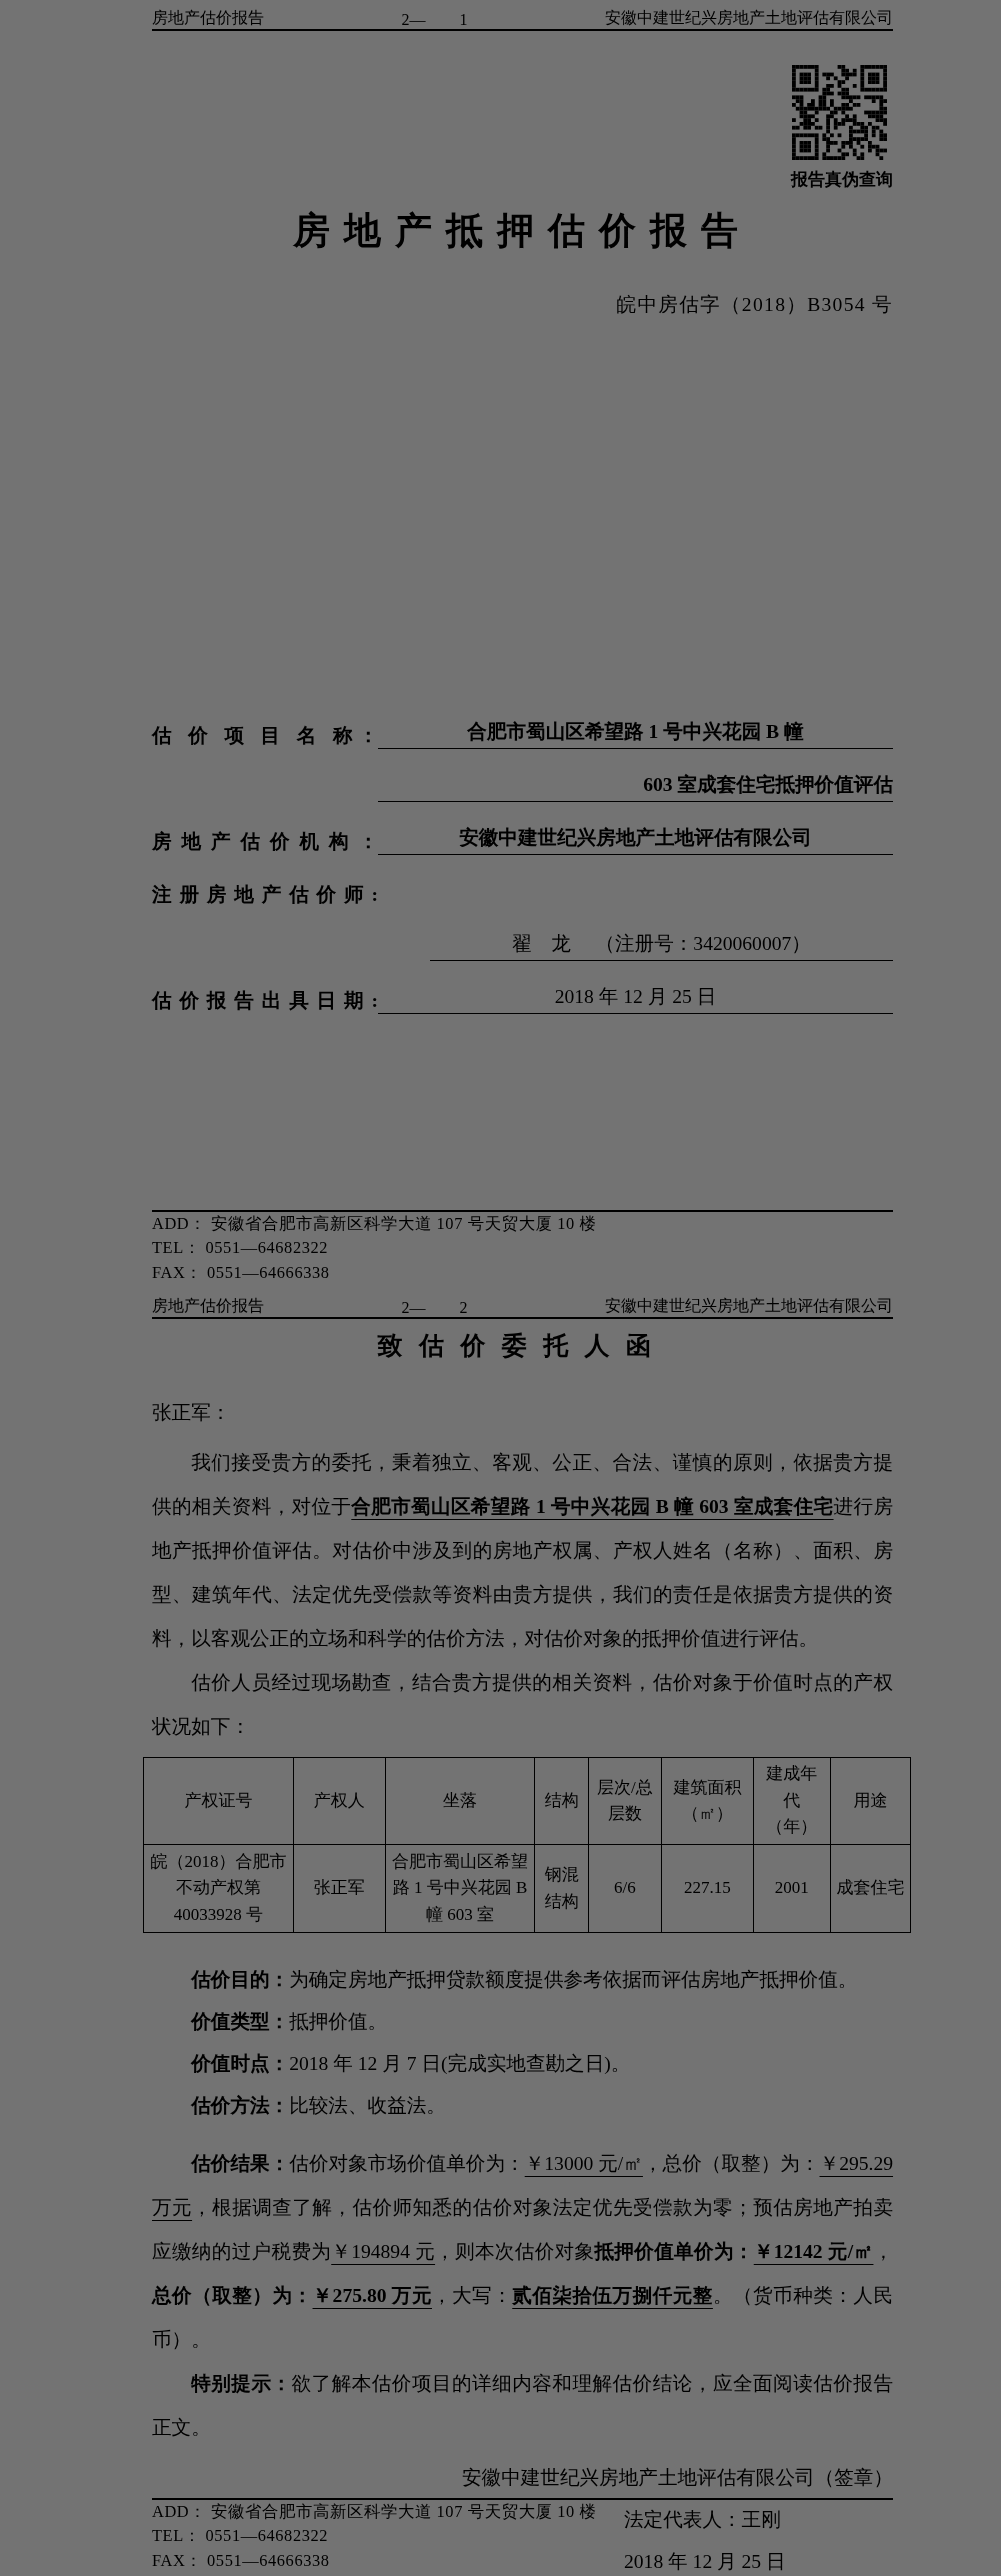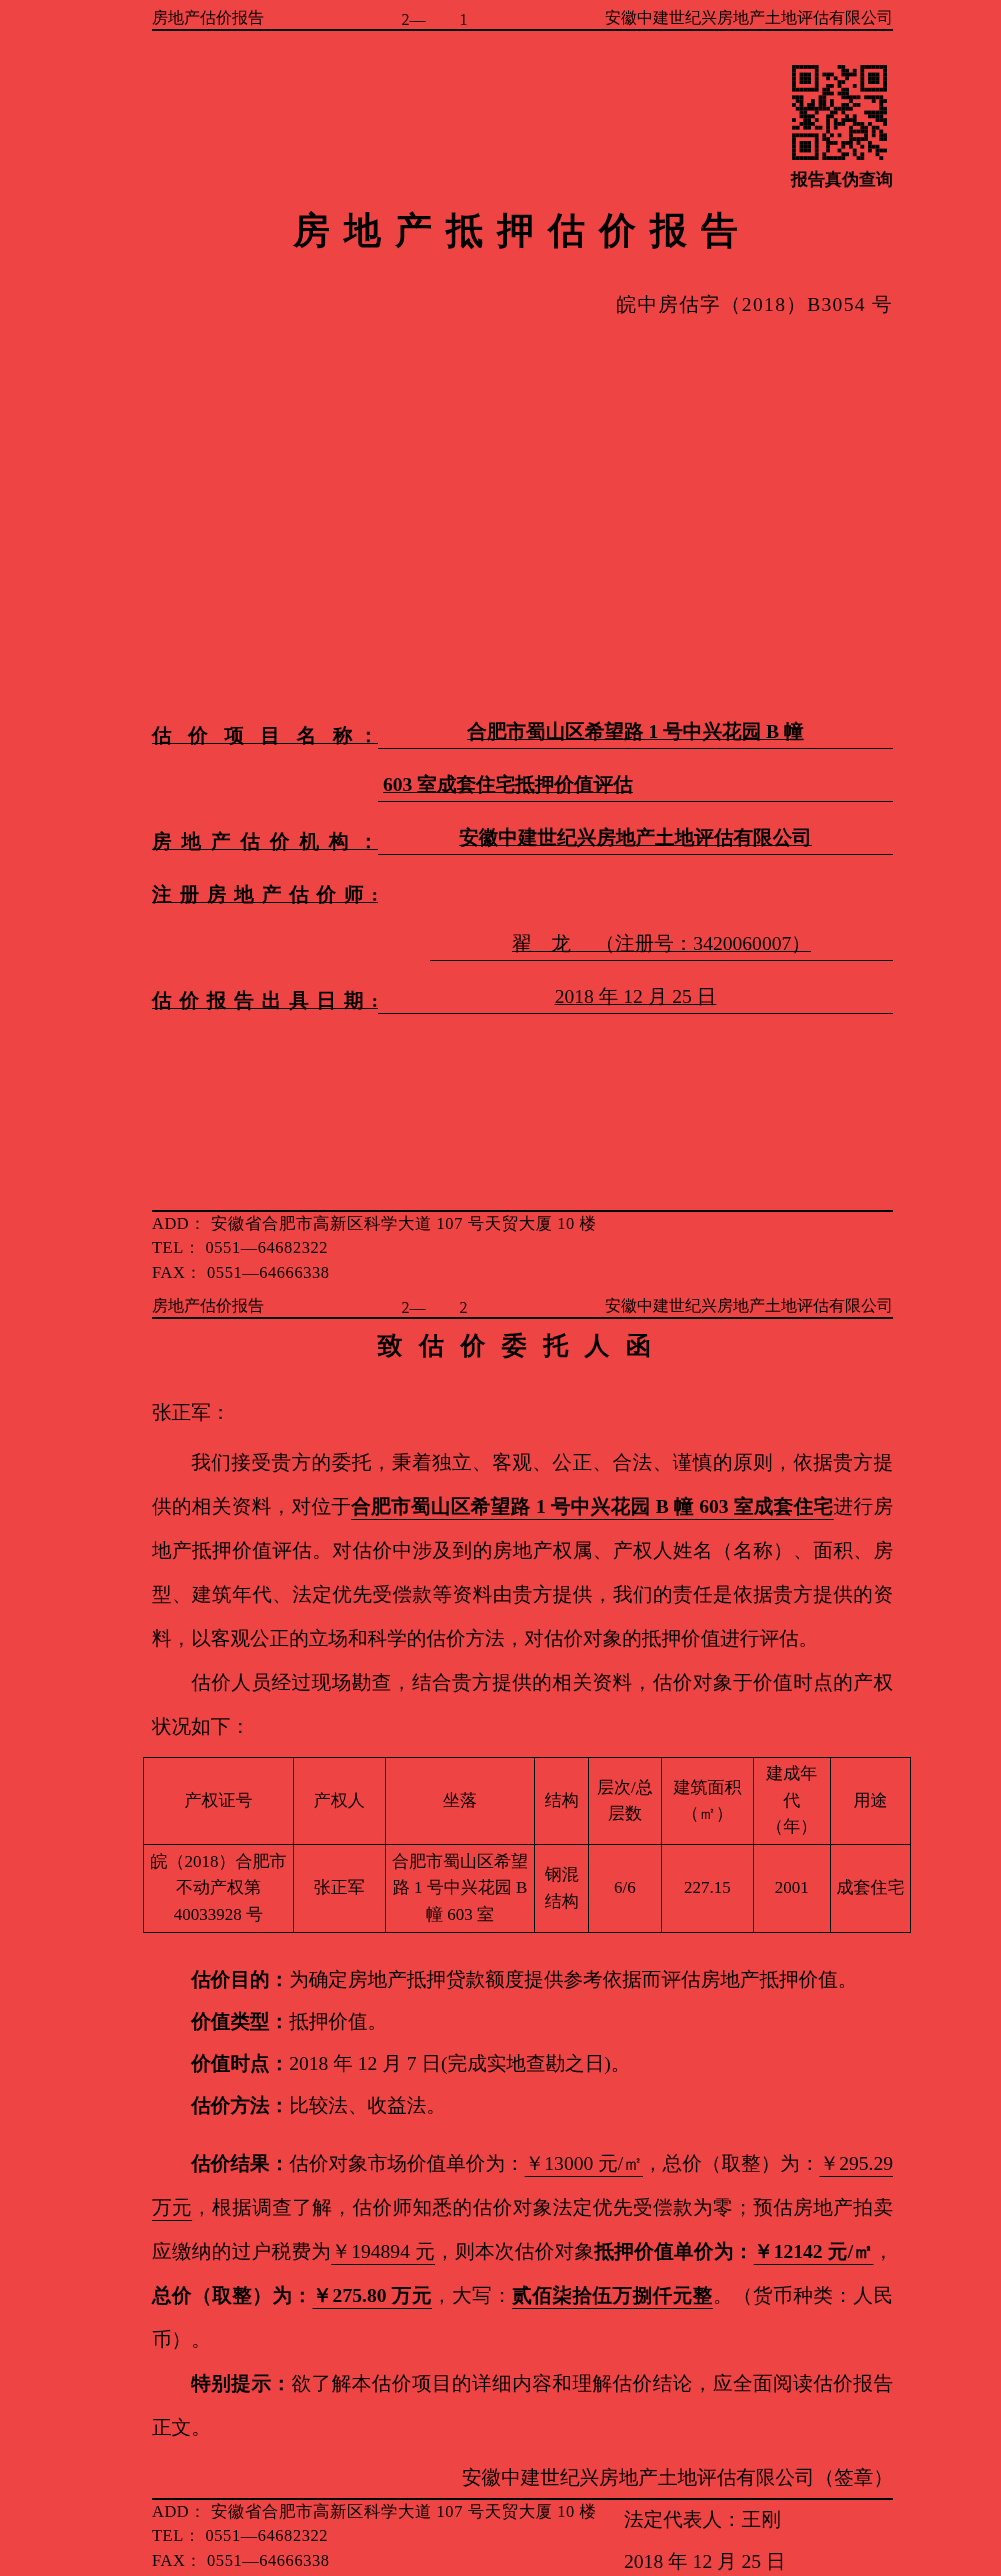--- a/index.html
+++ b/index.html
@@ -1,42 +1,42 @@
 <!DOCTYPE html>
 <html style="font-size:10px"><head>
 <meta charset="utf-8">
 <style>
   * { margin:0; padding:0; box-sizing:border-box; }
   html,body { background:#ffffff; }
   body { font-family:"Liberation Serif","DejaVu Serif",serif; color:#000; width:1002px; }
-  .doc { width:1002px; height:2576px; background:#ef4444; }
+  .doc { width:1002px; height:2576px; background:#737373; }
   .page { position:relative; width:1002px; height:1288px; overflow:hidden; padding:0 109px 0 152px; }
 
   
   .pghead { display:flex; justify-content:space-between; align-items:flex-end; padding-top:7.6px; font-size:16px; height:29px; }
   .pghead .pgnum { display:inline-block; width:42px; text-align:right; }
   .rule { border-top:2.5px solid #000; }
   .pgfoot { position:absolute; left:152px; right:109px; bottom:2.5px; }
   .pgfoot .fline { font-size:16.4px; line-height:24.6px; letter-spacing:0.6px; }
   .pgfoot .telrow { display:flex;flex-direction:column; }
   .pgfoot .telrow .tel { width:66%; }
 
   
   .qr-wrap { display:flex; justify-content:flex-end; margin-top:34px; }
   .qr-box { width:107px; text-align:right; }
   .qr-box svg { display:block; margin:0 auto; }
   .qr-caption { font-size:17px; font-weight:bold; margin-top:7.6px; white-space:nowrap; }
   .title1 { margin-top:15px; text-align:center; font-size:37px; font-weight:bold; letter-spacing:14px; }
   .subtitle { margin-top:35px; text-align:right; font-size:19.6px; letter-spacing:1.3px; }
   .fields { margin-top:399px; }
-  .frow { display:flex; align-items:flex-end; margin-bottom:21px; min-height:32px; font-size:19.6px;text-decoration:underline; }
+  .frow { display:flex; align-items:flex-end; margin-bottom:21px; min-height:32px; font-size:19.6px; }
   .flabel { display:inline-block; width:226px; font-weight:bold; text-align:justify; text-align-last:justify; flex:none; white-space:nowrap; }
   .fspacer { display:inline-block; width:278px; flex:none; }
   .fval { flex:1; border-bottom:1.9px solid #000; text-align:center; padding-bottom:2.5px; min-height:29px; }
-  .fval.left { text-align:left; padding-left:5px; }
+  .fval.left { text-align:right; padding-left:5px; }
   .fval.bold { font-weight:bold; }
 
   
   .title2 { margin-top:10px; text-align:center; font-size:25px; font-weight:bold; letter-spacing:16.4px; }
   .salutation { margin-top:37px; font-size:19.6px; }
   p.body { font-size:19.6px; line-height:44px; text-align:justify; text-indent:2em; }
   p.body.mt { margin-top:15px; }
   .useg { text-decoration:underline; text-underline-offset:5.7px; text-decoration-thickness:1.3px; }
   .bseg { font-weight:bold; }
 

